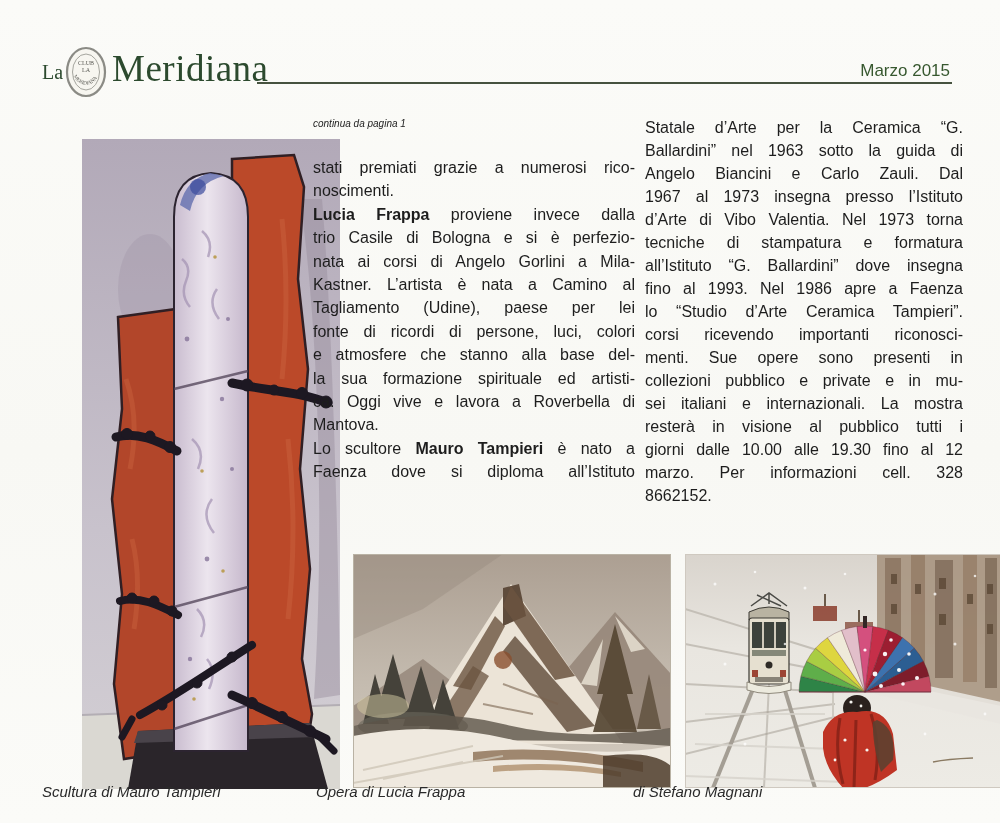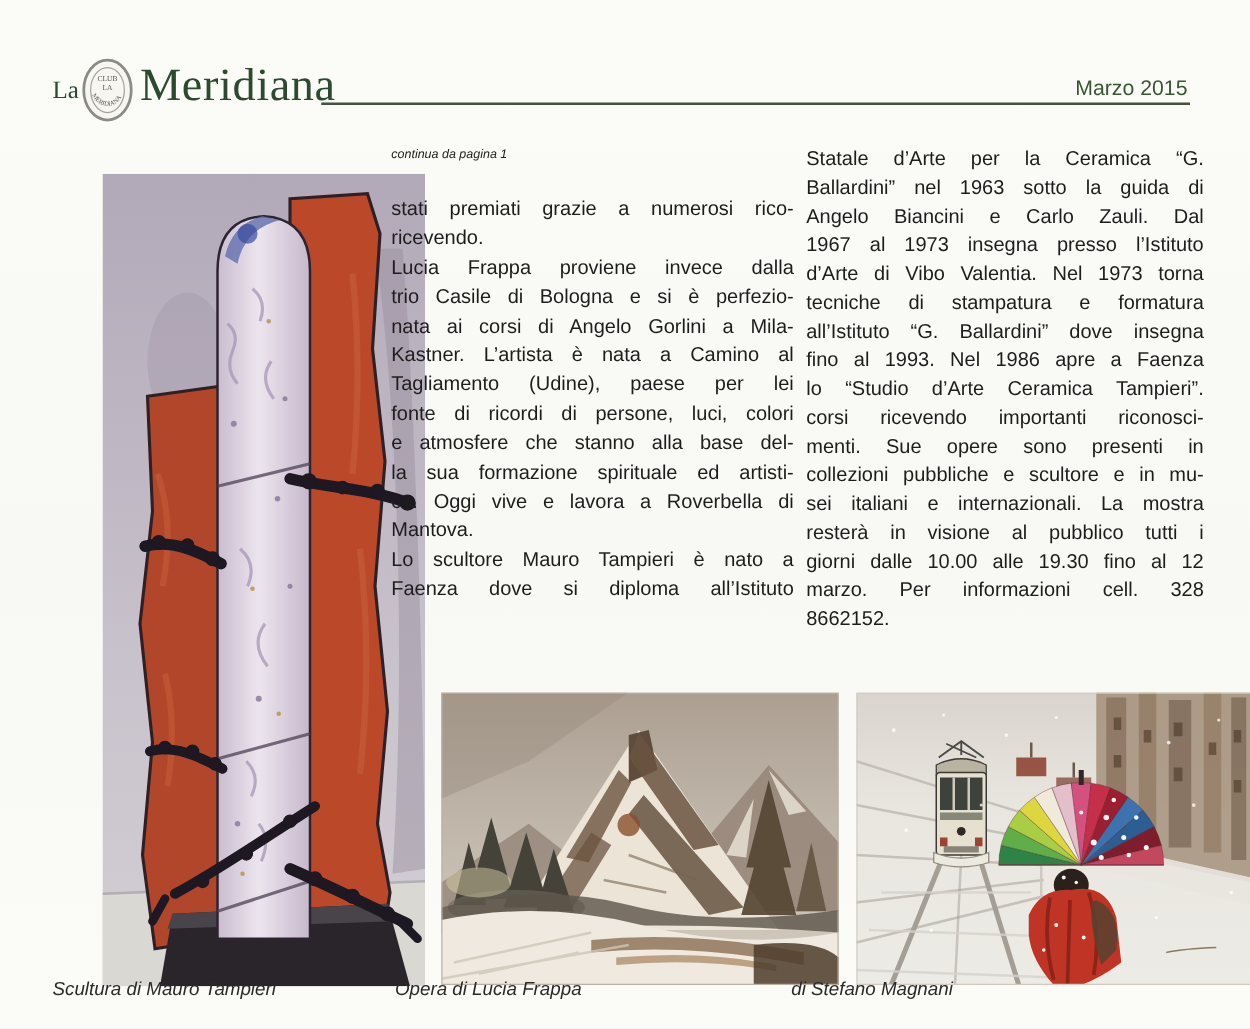--- a/index.html
+++ b/index.html
@@ -17,21 +17,21 @@
   .mh-rule{position:absolute;left:215px;right:0;bottom:10px;height:2px;background:#46523f;}
   .mh-date{position:absolute;right:2px;bottom:13px;font-size:17px;color:#37582f;}
 
   
   .col{position:absolute;top:114px;font-size:16px;}
   .col-mid{left:313px;width:322px;line-height:23.4px;}
   .col-right{left:645px;width:318px;line-height:23px;padding-top:2px;}
   .note{font-style:italic;font-size:10px;line-height:20px;margin-bottom:22px;color:#222;}
   .tline{text-align:justify;text-align-last:justify;white-space:normal;}
   .tline.last{text-align-last:auto;}
-  .b{font-weight:400;}
+  .b{font-weight:700;}
 
   
   .fig{position:absolute;}
   .fig svg{display:block;width:100%;height:100%;}
   .fig-sculpture{left:42px;top:123px;width:258px;height:650px;}
   .fig-mountain{left:313px;top:538px;width:318px;height:234px;}
   .fig-umbrella{left:645px;top:538px;width:316px;height:234px;}
   .caption{position:absolute;top:783px;font-style:italic;font-size:15px;color:#2a2a2a;}
   .cap-1{left:42px;} .cap-2{left:316px;} .cap-3{left:633px;}
 </style>
@@ -140,21 +140,21 @@
           <circle cx="150" cy="518" r="5"></circle>
         <path d="M50,580 L40,598" stroke-width="7" fill="none" stroke-linecap="round"></path>
       </g>
     </svg>
   </figure>
 
   <section class="col col-mid">
     <div class="note">continua da pagina 1</div>
     <div>
         <div class="tline"><span>stati premiati grazie a numerosi rico-</span></div>
-        <div class="tline last"><span>ricevendo.</span></div>
+        <div class="tline last"><span>noscimenti.</span></div>
         <div class="tline"><span class="b">Lucia Frappa</span><span> proviene invece dalla</span></div>
         <div class="tline"><span>trio Casile di Bologna e si è perfezio-</span></div>
         <div class="tline"><span>nata ai corsi di Angelo Gorlini a Mila-</span></div>
         <div class="tline"><span>Kastner. L’artista è nata a Camino al</span></div>
         <div class="tline"><span>Tagliamento (Udine), paese per lei</span></div>
         <div class="tline"><span>fonte di ricordi di persone, luci, colori</span></div>
         <div class="tline"><span>e atmosfere che stanno alla base del-</span></div>
         <div class="tline"><span>la sua formazione spirituale ed artisti-</span></div>
         <div class="tline"><span>ca. Oggi vive e lavora a Roverbella di</span></div>
         <div class="tline last"><span>Mantova.</span></div>
@@ -169,21 +169,21 @@
         <div class="tline"><span>Ballardini” nel 1963 sotto la guida di</span></div>
         <div class="tline"><span>Angelo Biancini e Carlo Zauli. Dal</span></div>
         <div class="tline"><span>1967 al 1973 insegna presso l’Istituto</span></div>
         <div class="tline"><span>d’Arte di Vibo Valentia. Nel 1973 torna</span></div>
         <div class="tline"><span>tecniche di stampatura e formatura</span></div>
         <div class="tline"><span>all’Istituto “G. Ballardini” dove insegna</span></div>
         <div class="tline"><span>fino al 1993. Nel 1986 apre a Faenza</span></div>
         <div class="tline"><span>lo “Studio d’Arte Ceramica Tampieri”.</span></div>
         <div class="tline"><span>corsi ricevendo importanti riconosci-</span></div>
         <div class="tline"><span>menti. Sue opere sono presenti in</span></div>
-        <div class="tline"><span>collezioni pubbliche e scultore e in mu-</span></div>
+        <div class="tline"><span>collezioni pubblico e private e in mu-</span></div>
         <div class="tline"><span>sei italiani e internazionali. La mostra</span></div>
         <div class="tline"><span>resterà in visione al pubblico tutti i</span></div>
         <div class="tline"><span>giorni dalle 10.00 alle 19.30 fino al 12</span></div>
         <div class="tline"><span>marzo. Per informazioni cell. 328</span></div>
         <div class="tline last"><span>8662152.</span></div>
       </div>
   </section>
 
   <figure class="fig fig-mountain">
     <svg viewBox="0 0 318 234" preserveAspectRatio="none">

